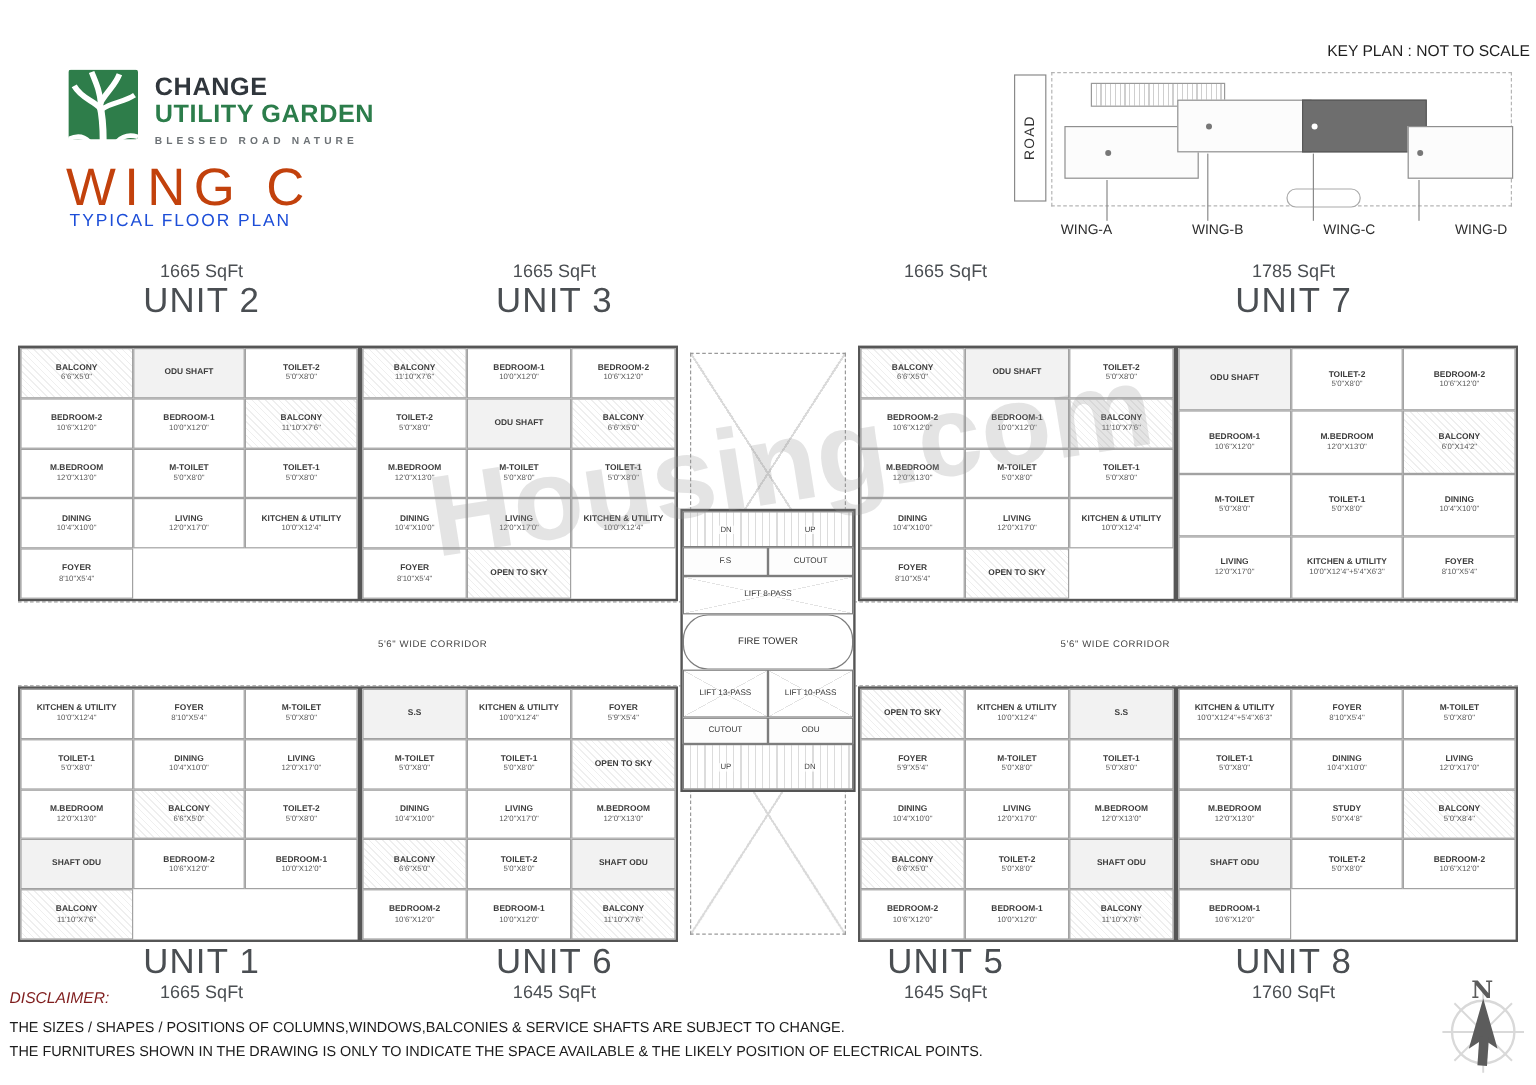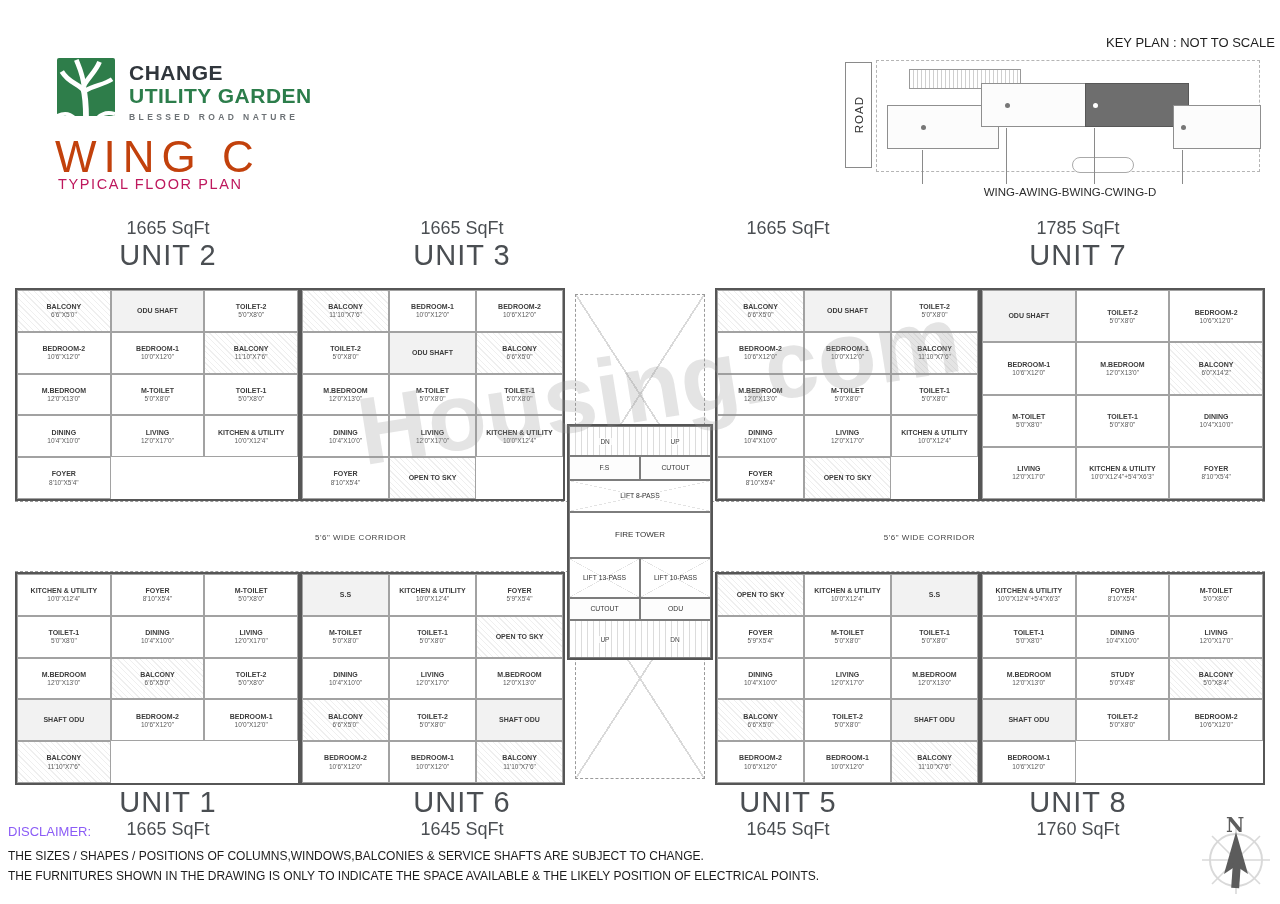--- a/index.html
+++ b/index.html
@@ -8,43 +8,43 @@
 
   
   .brand { position:absolute; left:57px; top:58px; display:flex; align-items:flex-start; }
   .brand-mark { width:58px; height:60px; }
   .brand-text { margin-left:14px; padding-top:3px; }
   .brand-name { font-size:21px; font-weight:bold; color:#30363c; letter-spacing:.5px; line-height:1.1; }
   .brand-sub  { font-size:21px; font-weight:bold; color:#2c7d4b; letter-spacing:.5px; line-height:1.15; }
   .brand-tag  { font-size:8.5px; color:#6d7276; letter-spacing:3.4px; margin-top:4px; font-weight:bold; }
 
   .page-title { position:absolute; left:55px; top:132px; font-size:44px; color:#c2410c; letter-spacing:7px; }
-  .page-subtitle { position:absolute; left:58px; top:176px; font-size:14.5px; color:#be185d; letter-spacing:1.6px; }
+  .page-subtitle { position:absolute; left:58px; top:176px; font-size:14.5px; color:#1d4ed8; letter-spacing:1.6px; }
 
   
   .kp-title { position:absolute; left:1106px; top:35px; font-size:13px; color:#1e1e1e; }
   .kp-road { position:absolute; left:845px; top:62px; width:27px; height:106px; border:1.5px solid #8a8a8a;
              display:flex; align-items:center; justify-content:center; background:#fff; }
   .kp-road span { writing-mode:vertical-rl; transform:rotate(180deg); font-size:11.5px; color:#333; letter-spacing:1px; }
   .kp-site { position:absolute; left:876px; top:60px; width:384px; height:112px;
              border:1px dashed #b5b5b5; }
   .kp-park { position:absolute; left:32px; top:8px; width:112px; height:20px; border:1px solid #999;
              background:repeating-linear-gradient(90deg,#fff,#fff 3px,#cfcfcf 3px,#cfcfcf 4px); }
   .kp-wing { position:absolute; height:44px; border:1.2px solid #8f8f8f; background:#fcfcfc; }
   .kp-wing.dark { background:#6e6e6e; border-color:#575757; }
   .kp-dot { position:absolute; width:5px; height:5px; border-radius:50%; background:#777; }
   .kp-club { position:absolute; left:195px; top:96px; width:62px; height:16px; border:1px solid #aaa; border-radius:8px; background:#fff; }
   .kp-lead { position:absolute; width:1px; background:#8a8a8a; }
-  .kp-labels { position:absolute; left:884px; top:186px; width:372px; display:flex; justify-content:center; }
+  .kp-labels { position:absolute; left:884px; top:186px; width:372px; display:flex; justify-content:space-between; }
   .kp-labels span { font-size:11.5px; color:#2c2c2c; }
 
   
   .unit-label { position:absolute; width:220px; text-align:center; color:#4a4e52; }
   .unit-label .uname { font-size:29px; letter-spacing:1px; }
-  .unit-label .uarea { font-size:18px; }
+  .unit-label .uarea { font-size:15px; }
 
   
   .plan { position:absolute; left:15px; top:288px; width:1250px; height:497px;
           display:grid; grid-template-columns:285px 265px 150px 265px 285px;
           grid-template-rows:213px 71px 213px; }
   .unit { border:2.5px solid #565656; background:#fff; display:grid;
           grid-template-columns:repeat(3,1fr); grid-auto-rows:1fr; z-index:1; }
   .room { border:0.5px solid #a2a2a2; display:flex; flex-direction:column; align-items:center;
           justify-content:center; text-align:center; padding:1px; overflow:hidden; }
   .room .rn { font-size:7px; font-weight:bold; color:#3c3c3c; line-height:1.15; }
@@ -65,32 +65,32 @@
   .center-col { display:flex; flex-direction:column; }
 
   .core { position:absolute; left:552px; top:136px; width:146px; height:236px; z-index:2;
           border:2.5px solid #555; background:#fff; display:flex; flex-direction:column; }
   .core-row { display:flex; flex:0 0 auto; }
   .core-cell { border:0.8px solid #7d7d7d; flex:1; display:flex; align-items:center; justify-content:center;
                text-align:center; font-size:6.8px; color:#333; padding:1px; line-height:1.15; background:#fdfdfd; }
   .core-cell.lift { background:
       linear-gradient(to top right, transparent 49.5%, #e3e3e3 49.5%, #e3e3e3 50.5%, transparent 50.5%),
       linear-gradient(to bottom right, transparent 49.5%, #e3e3e3 49.5%, #e3e3e3 50.5%, transparent 50.5%), #fff; }
-  .core-cell.fire { font-size:8px; color:#2e2e2e; background:#fff; }
+  .core-cell.fire { font-size:8px; color:#2e2e2e; background:#fff;border-radius:21px; }
   .stair { height:30px; background:repeating-linear-gradient(90deg,#fff,#fff 5px,#dcdcdc 5px,#dcdcdc 6px);
            border:0.8px solid #7d7d7d; display:flex; align-items:center; justify-content:space-around; }
   .stair span { font-size:6.5px; color:#444; background:rgba(255,255,255,.8); padding:0 2px; }
 
   
   .watermark { position:absolute; left:355px; top:330px; z-index:5; pointer-events:none;
                font-size:96px; font-weight:bold; color:rgba(150,150,150,0.26);
                transform:rotate(-9deg); white-space:nowrap; }
 
   
-  .disc-head { position:absolute; left:8px; top:824px; font-size:13px; color:#8b5cf6; }
+  .disc-head { position:absolute; left:8px; top:824px; font-size:13px; color:#7f1d1d;font-style:italic; }
   .disc-l1 { position:absolute; left:8px; top:849px; font-size:12px; color:#1c1c1c; }
   .disc-l2 { position:absolute; left:8px; top:869px; font-size:12px; color:#1c1c1c; }
 
   .compass { position:absolute; left:1196px; top:812px; width:78px; height:86px; }
 </style>
 </head>
 <body>
 
 <div class="brand">
   <svg class="brand-mark" viewBox="0 0 60 62">

